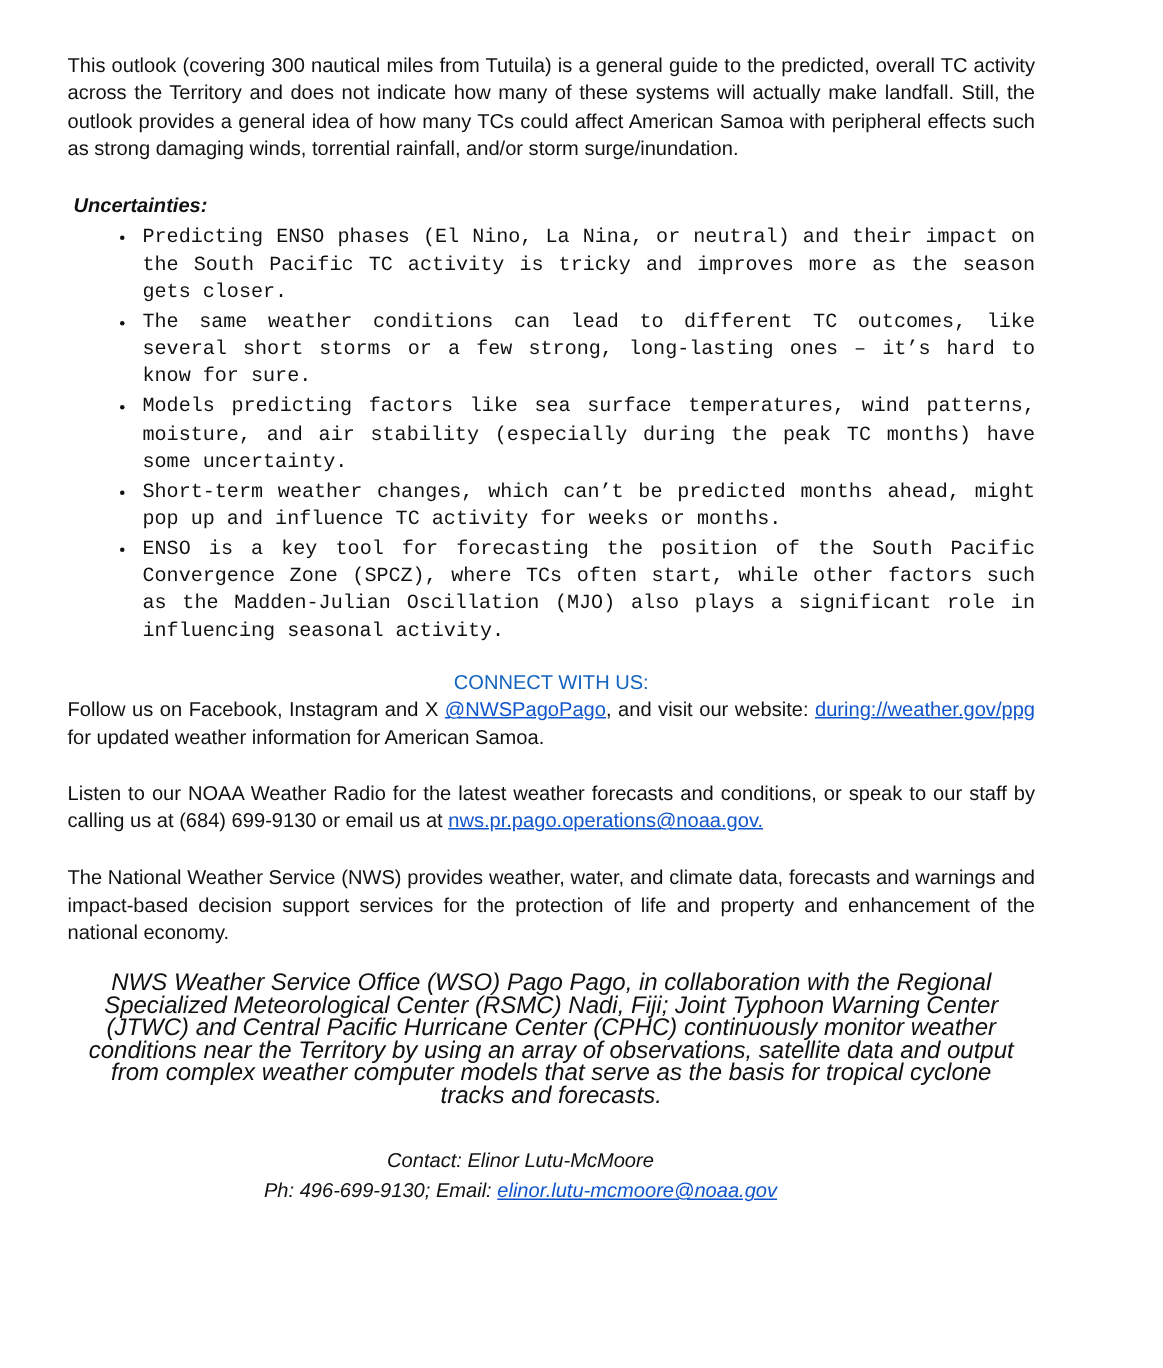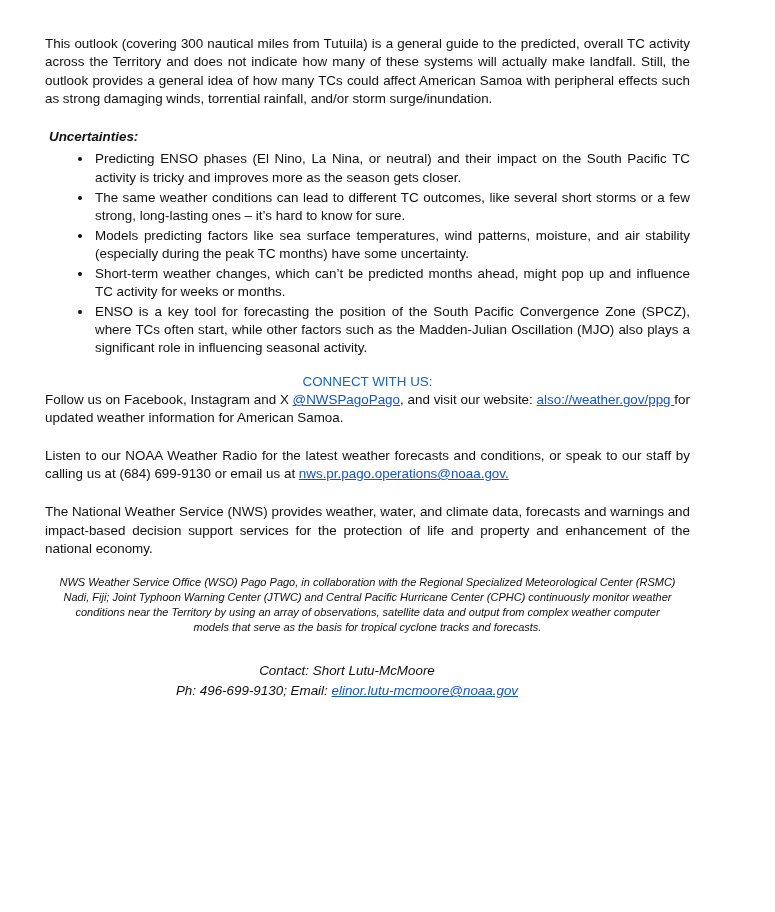--- a/index.html
+++ b/index.html
@@ -34,20 +34,21 @@
   .unc-heading {
     font-weight: bold;
     font-style: italic;
     text-align: left;
     margin: 4px;
   }
   ul.unc-list {
     margin: 0 0 15px 0;
     padding-left: 48px;
     list-style: disc;
+    font-family: Liberation Mono, monospace;
   }
   ul.unc-list li {
     font-size: 13.4px;
     line-height: 18.3px;
     text-align: justify;
     padding-left: 2px;
     margin-bottom: 1.5px;
   }
   .connect-heading {
     color: var(--heading-blue);
@@ -57,21 +58,21 @@
   }
   .connect-para { margin-bottom: 19px; }
   .listen-para { margin-bottom: 20px; }
   .nws-para { margin-bottom: 17px; }
   .link {
     color: var(--link-blue);
     text-decoration: underline;
     cursor: pointer;
   }
   .disclaimer {
-    font-size: 11px;
+    font-size: 16px;
     line-height: 15px;
     font-style: italic;
     text-align: center;
     padding: 0 14px;
     margin: 0 0 26px 0;
   }
   .contact-block {
     width: 604px;
     font-style: italic;
   }
@@ -93,26 +94,26 @@
   <ul class="unc-list">
     <li>Predicting ENSO phases (El Nino, La Nina, or neutral) and their impact on the South Pacific TC activity is tricky and improves more as the season gets closer.</li>
     <li>The same weather conditions can lead to different TC outcomes, like several short storms or a few strong, long-lasting ones – it’s hard to know for sure.</li>
     <li>Models predicting factors like sea surface temperatures, wind patterns, moisture, and air stability (especially during the peak TC months) have some uncertainty.</li>
     <li>Short-term weather changes, which can’t be predicted months ahead, might pop up and influence TC activity for weeks or months.</li>
     <li>ENSO is a key tool for forecasting the position of the South Pacific Convergence Zone (SPCZ), where TCs often start, while other factors such as the Madden-Julian Oscillation (MJO) also plays a significant role in influencing seasonal activity.</li>
   </ul>
 
   <p class="connect-heading">CONNECT WITH US:</p>
 
-  <p class="connect-para"><span>Follow us on Facebook, Instagram and X </span><span class="link">@NWSPagoPago</span><span>, and visit our website: </span><span class="link">also://weather.gov/ppg </span><span>for updated weather information for American Samoa.</span></p>
+  <p class="connect-para"><span>Follow us on Facebook, Instagram and X </span><span class="link">@NWSPagoPago</span><span>, and visit our website: </span><span class="link">during://weather.gov/ppg </span><span>for updated weather information for American Samoa.</span></p>
 
   <p class="listen-para"><span>Listen to our NOAA Weather Radio for the latest weather forecasts and conditions, or speak to our staff by calling us at (684) 699-9130 or email us at </span><span class="link">nws.pr.pago.operations@noaa.gov.</span></p>
 
   <p class="nws-para">The National Weather Service (NWS) provides weather, water, and climate data, forecasts and warnings and impact-based decision support services for the protection of life and property and enhancement of the national economy.</p>
 
   <p class="disclaimer">NWS Weather Service Office (WSO) Pago Pago, in collaboration with the Regional Specialized Meteorological Center (RSMC) Nadi, Fiji; Joint Typhoon Warning Center (JTWC) and Central Pacific Hurricane Center (CPHC) continuously monitor weather conditions near the Territory by using an array of observations, satellite data and output from complex weather computer models that serve as the basis for tropical cyclone tracks and forecasts.</p>
 
   <div class="contact-block">
-    <p>Contact: Short Lutu-McMoore</p>
+    <p>Contact: Elinor Lutu-McMoore</p>
     <p><span>Ph: 496-699-9130; Email: </span><span class="link">elinor.lutu-mcmoore@noaa.gov</span></p>
   </div>
 
 </div>
 
 </body></html>

